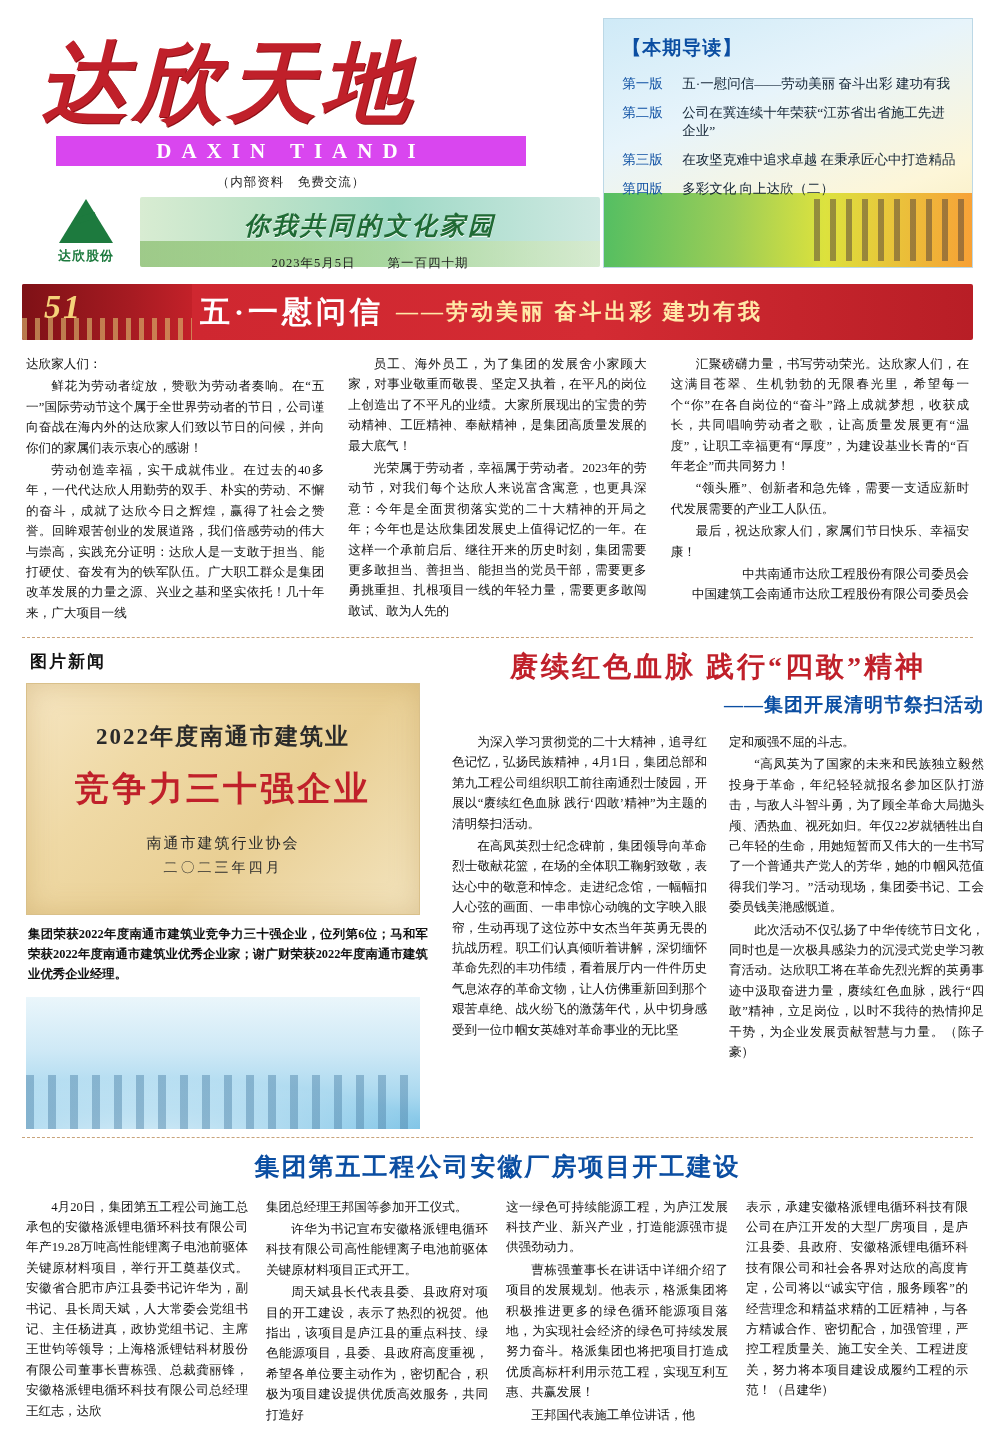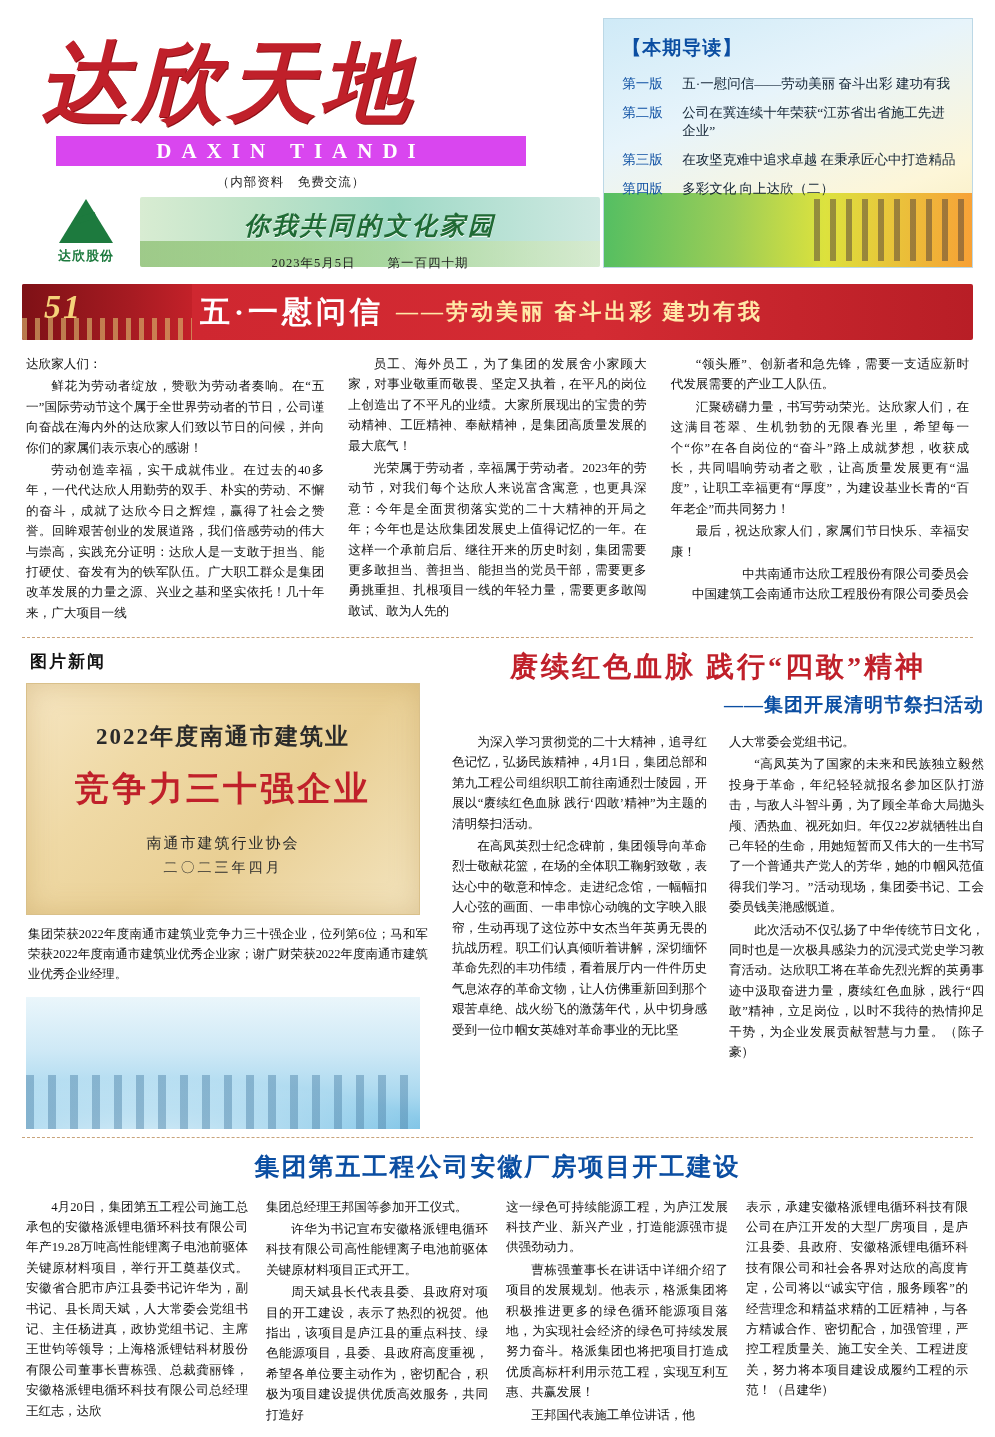--- a/index.html
+++ b/index.html
@@ -228,20 +228,21 @@
     display:flex; flex-direction:column; align-items:center; justify-content:center;
     box-shadow: inset 0 0 28px rgba(180,140,70,.35);
   }
   .plaque .l1 { font-size: 23px; font-weight:bold; color:#2a2a2a; letter-spacing:2px; margin-bottom:14px;}
   .plaque .l2 { font-size: 34px; font-weight:bold; color:#c0202a; letter-spacing:3px; margin-bottom:22px; font-family:"Liberation Serif",serif;}
   .plaque .l3 { font-size: 15px; color:#2a2a2a; letter-spacing:2px; margin-bottom:6px;}
   .plaque .l4 { font-size: 14px; color:#2a2a2a; letter-spacing:3px;}
   .pn-caption {
     font-size: 12.4px; line-height:1.6; margin-top: 10px; text-align: justify;
     padding: 0 6px 0 2px;
+    font-weight: bold;
   }
   .pn-art {
     margin-top: 12px;
     width: 394px; height: 132px;
     background: linear-gradient(180deg,#eaf6fb 0%, #cfe9f6 40%, #a9d8ef 75%, #7cc3e6 100%);
     position: relative; overflow:hidden;
   }
   .pn-art:after{
     content:"";
     position:absolute; left:0; bottom:0; width:100%; height:54px;
@@ -354,22 +355,22 @@
         <p class="body">鲜花为劳动者绽放，赞歌为劳动者奏响。在“五一”国际劳动节这个属于全世界劳动者的节日，公司谨向奋战在海内外的达欣家人们致以节日的问候，并向你们的家属们表示衷心的感谢！</p>
         <p class="body">劳动创造幸福，实干成就伟业。在过去的40多年，一代代达欣人用勤劳的双手、朴实的劳动、不懈的奋斗，成就了达欣今日之辉煌，赢得了社会之赞誉。回眸艰苦创业的发展道路，我们倍感劳动的伟大与崇高，实践充分证明：达欣人是一支敢于担当、能打硬仗、奋发有为的铁军队伍。广大职工群众是集团改革发展的力量之源、兴业之基和坚实依托！几十年来，广大项目一线</p>
       </div>
 
       <div class="col">
         <p class="body">员工、海外员工，为了集团的发展舍小家顾大家，对事业敬重而敬畏、坚定又执着，在平凡的岗位上创造出了不平凡的业绩。大家所展现出的宝贵的劳动精神、工匠精神、奉献精神，是集团高质量发展的最大底气！</p>
         <p class="body">光荣属于劳动者，幸福属于劳动者。2023年的劳动节，对我们每个达欣人来说富含寓意，也更具深意：今年是全面贯彻落实党的二十大精神的开局之年；今年也是达欣集团发展史上值得记忆的一年。在这样一个承前启后、继往开来的历史时刻，集团需要更多敢担当、善担当、能担当的党员干部，需要更多勇挑重担、扎根项目一线的年轻力量，需要更多敢闯敢试、敢为人先的</p>
       </div>
 
       <div class="col">
+        <p class="body">汇聚磅礴力量，书写劳动荣光。达欣家人们，在这满目苍翠、生机勃勃的无限春光里，希望每一个“你”在各自岗位的“奋斗”路上成就梦想，收获成长，共同唱响劳动者之歌，让高质量发展更有“温度”，让职工幸福更有“厚度”，为建设基业长青的“百年老企”而共同努力！</p>
         <p class="body">“领头雁”、创新者和急先锋，需要一支适应新时代发展需要的产业工人队伍。</p>
-        <p class="body">汇聚磅礴力量，书写劳动荣光。达欣家人们，在这满目苍翠、生机勃勃的无限春光里，希望每一个“你”在各自岗位的“奋斗”路上成就梦想，收获成长，共同唱响劳动者之歌，让高质量发展更有“温度”，让职工幸福更有“厚度”，为建设基业长青的“百年老企”而共同努力！</p>
         <p class="body">最后，祝达欣家人们，家属们节日快乐、幸福安康！</p>
         <p class="sign">中共南通市达欣工程股份有限公司委员会</p>
         <p class="sign">中国建筑工会南通市达欣工程股份有限公司委员会</p>
       </div>
 
     </div>
   </div>
 
   <div class="sect2">
 
@@ -391,21 +392,21 @@
     <div class="sect2-right">
       <div class="s2-title">赓续红色血脉  践行“四敢”精神</div>
       <div class="s2-sub">——集团开展清明节祭扫活动</div>
 
       <div class="cols2">
         <div class="col">
           <p class="body">为深入学习贯彻党的二十大精神，追寻红色记忆，弘扬民族精神，4月1日，集团总部和第九工程公司组织职工前往南通烈士陵园，开展以“赓续红色血脉 践行‘四敢’精神”为主题的清明祭扫活动。</p>
           <p class="body">在高凤英烈士纪念碑前，集团领导向革命烈士敬献花篮，在场的全体职工鞠躬致敬，表达心中的敬意和悼念。走进纪念馆，一幅幅扣人心弦的画面、一串串惊心动魄的文字映入眼帘，生动再现了这位苏中女杰当年英勇无畏的抗战历程。职工们认真倾听着讲解，深切缅怀革命先烈的丰功伟绩，看着展厅内一件件历史气息浓存的革命文物，让人仿佛重新回到那个艰苦卓绝、战火纷飞的激荡年代，从中切身感受到一位巾帼女英雄对革命事业的无比坚</p>
         </div>
         <div class="col">
-          <p class="body noind">人大常委会党组书记。</p>
+          <p class="body noind">定和顽强不屈的斗志。</p>
           <p class="body">“高凤英为了国家的未来和民族独立毅然投身于革命，年纪轻轻就报名参加区队打游击，与敌人斗智斗勇，为了顾全革命大局抛头颅、洒热血、视死如归。年仅22岁就牺牲出自己年轻的生命，用她短暂而又伟大的一生书写了一个普通共产党人的芳华，她的巾帼风范值得我们学习。”活动现场，集团委书记、工会委员钱美滟感慨道。</p>
           <p class="body">此次活动不仅弘扬了中华传统节日文化，同时也是一次极具感染力的沉浸式党史学习教育活动。达欣职工将在革命先烈光辉的英勇事迹中汲取奋进力量，赓续红色血脉，践行“四敢”精神，立足岗位，以时不我待的热情抑足干势，为企业发展贡献智慧与力量。（陈子豪）</p>
         </div>
       </div>
     </div>
   </div>
 
   <div class="sect3">
     <div class="s3-title">集团第五工程公司安徽厂房项目开工建设</div>
 

